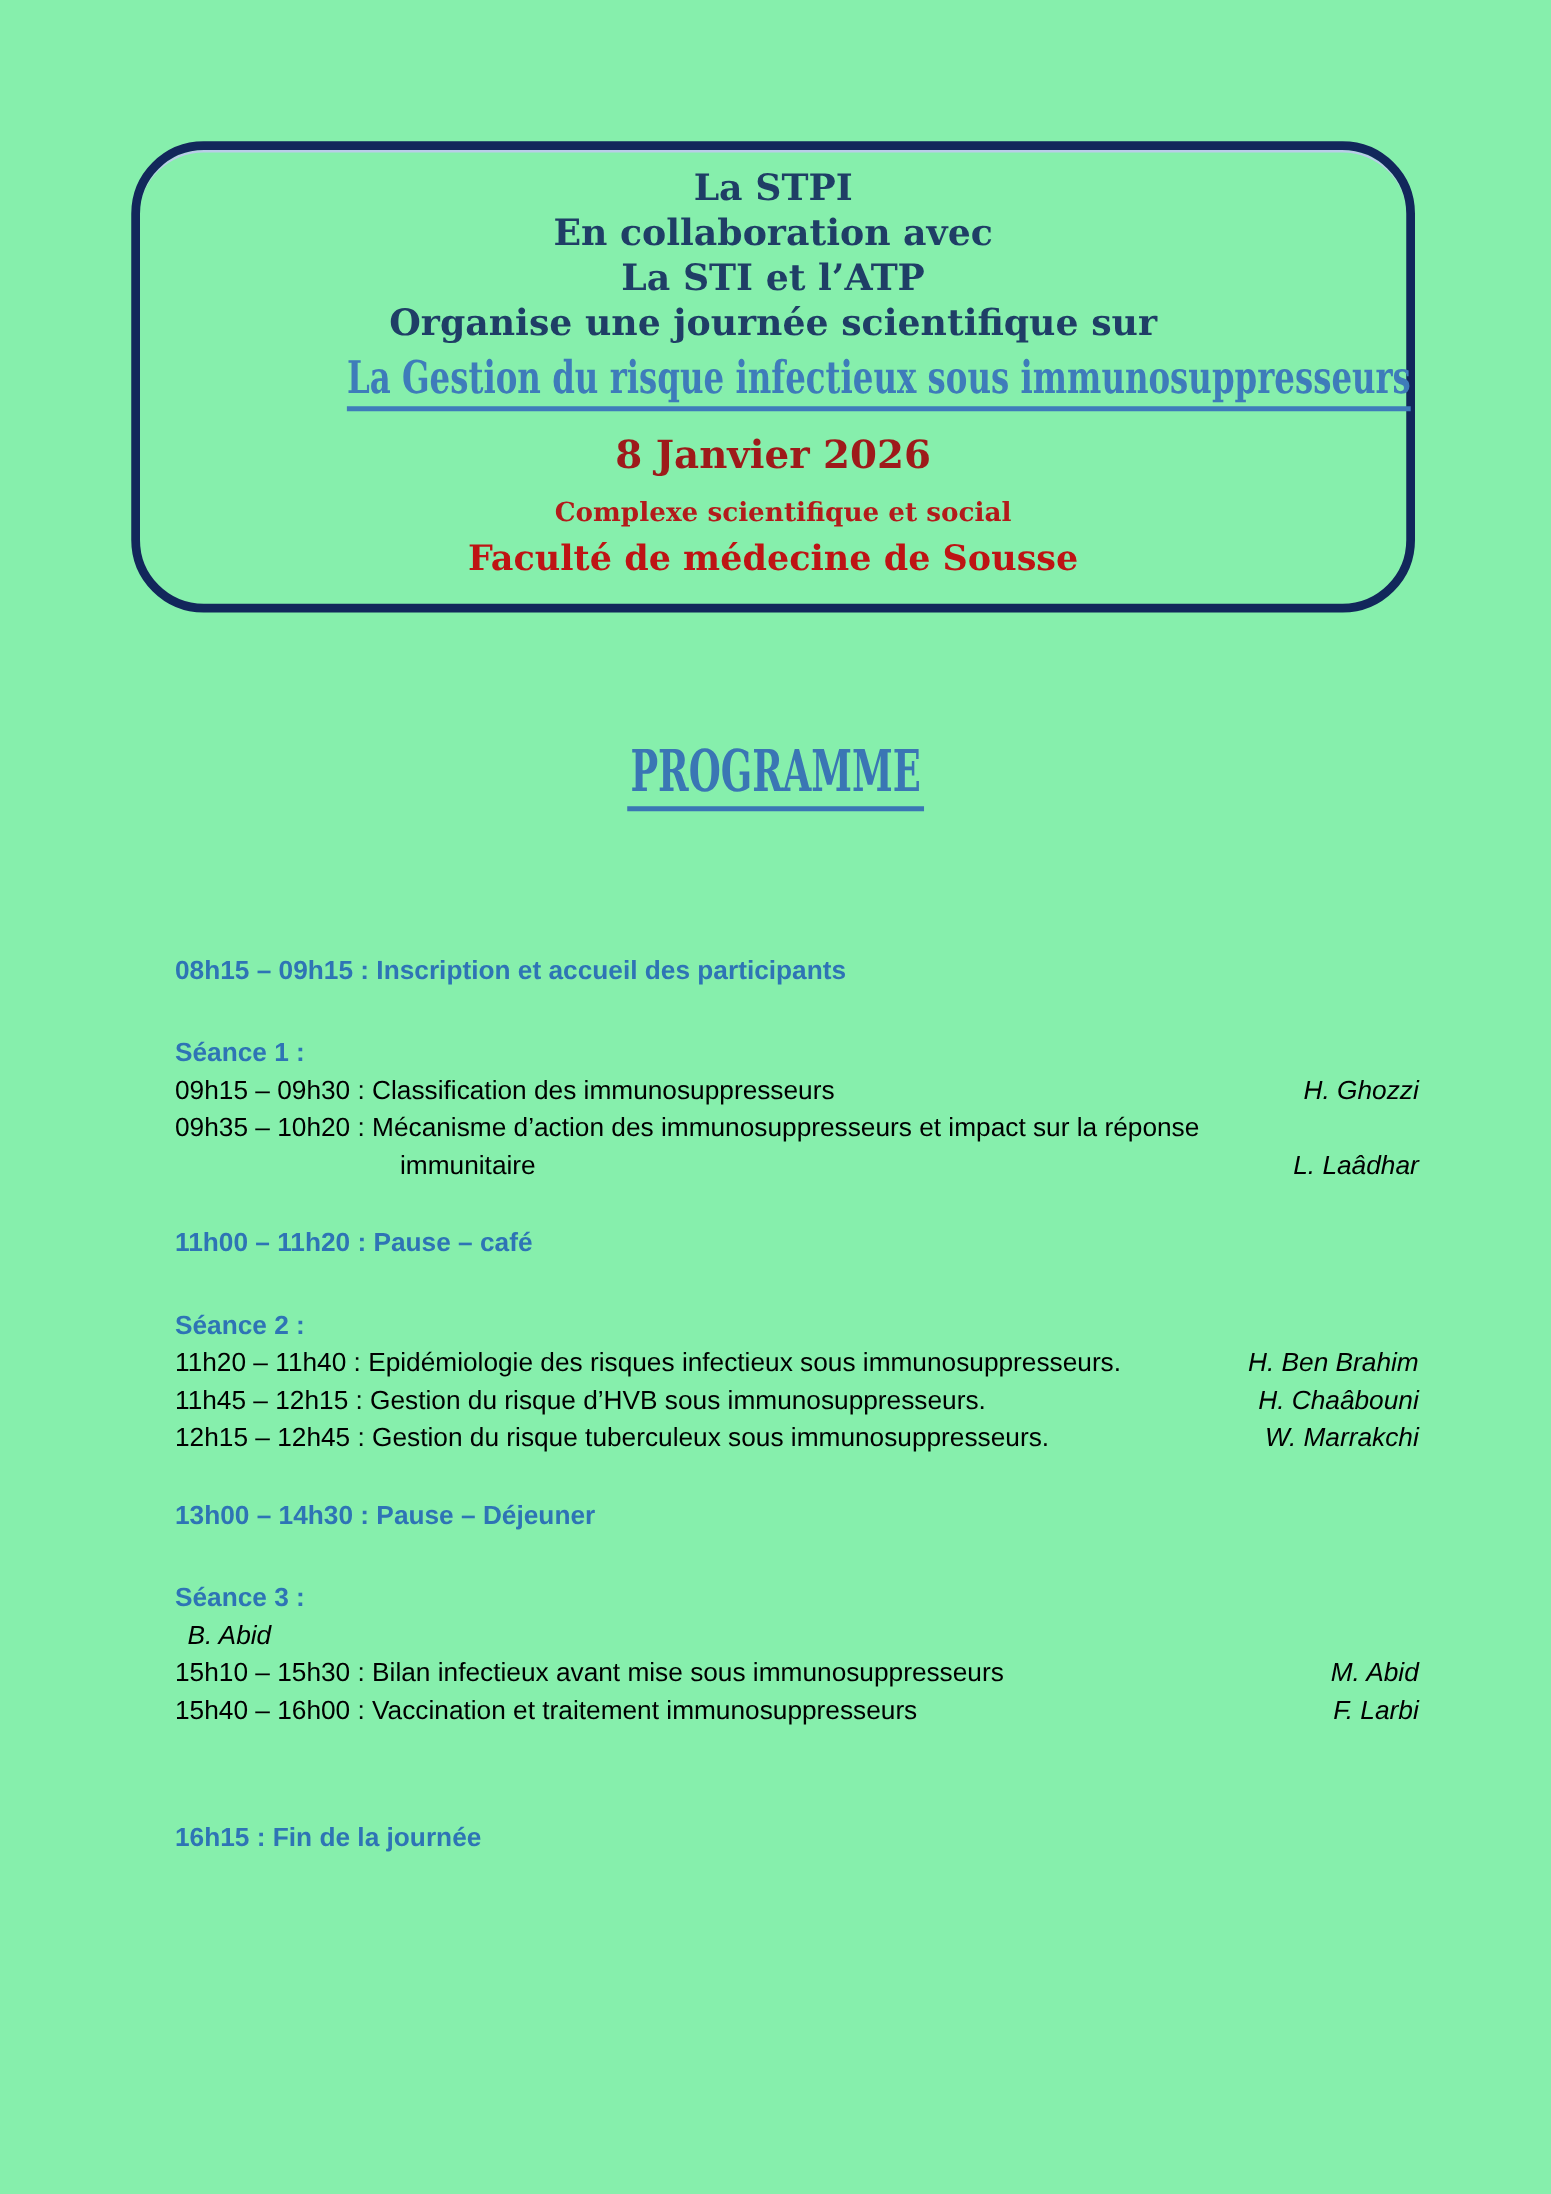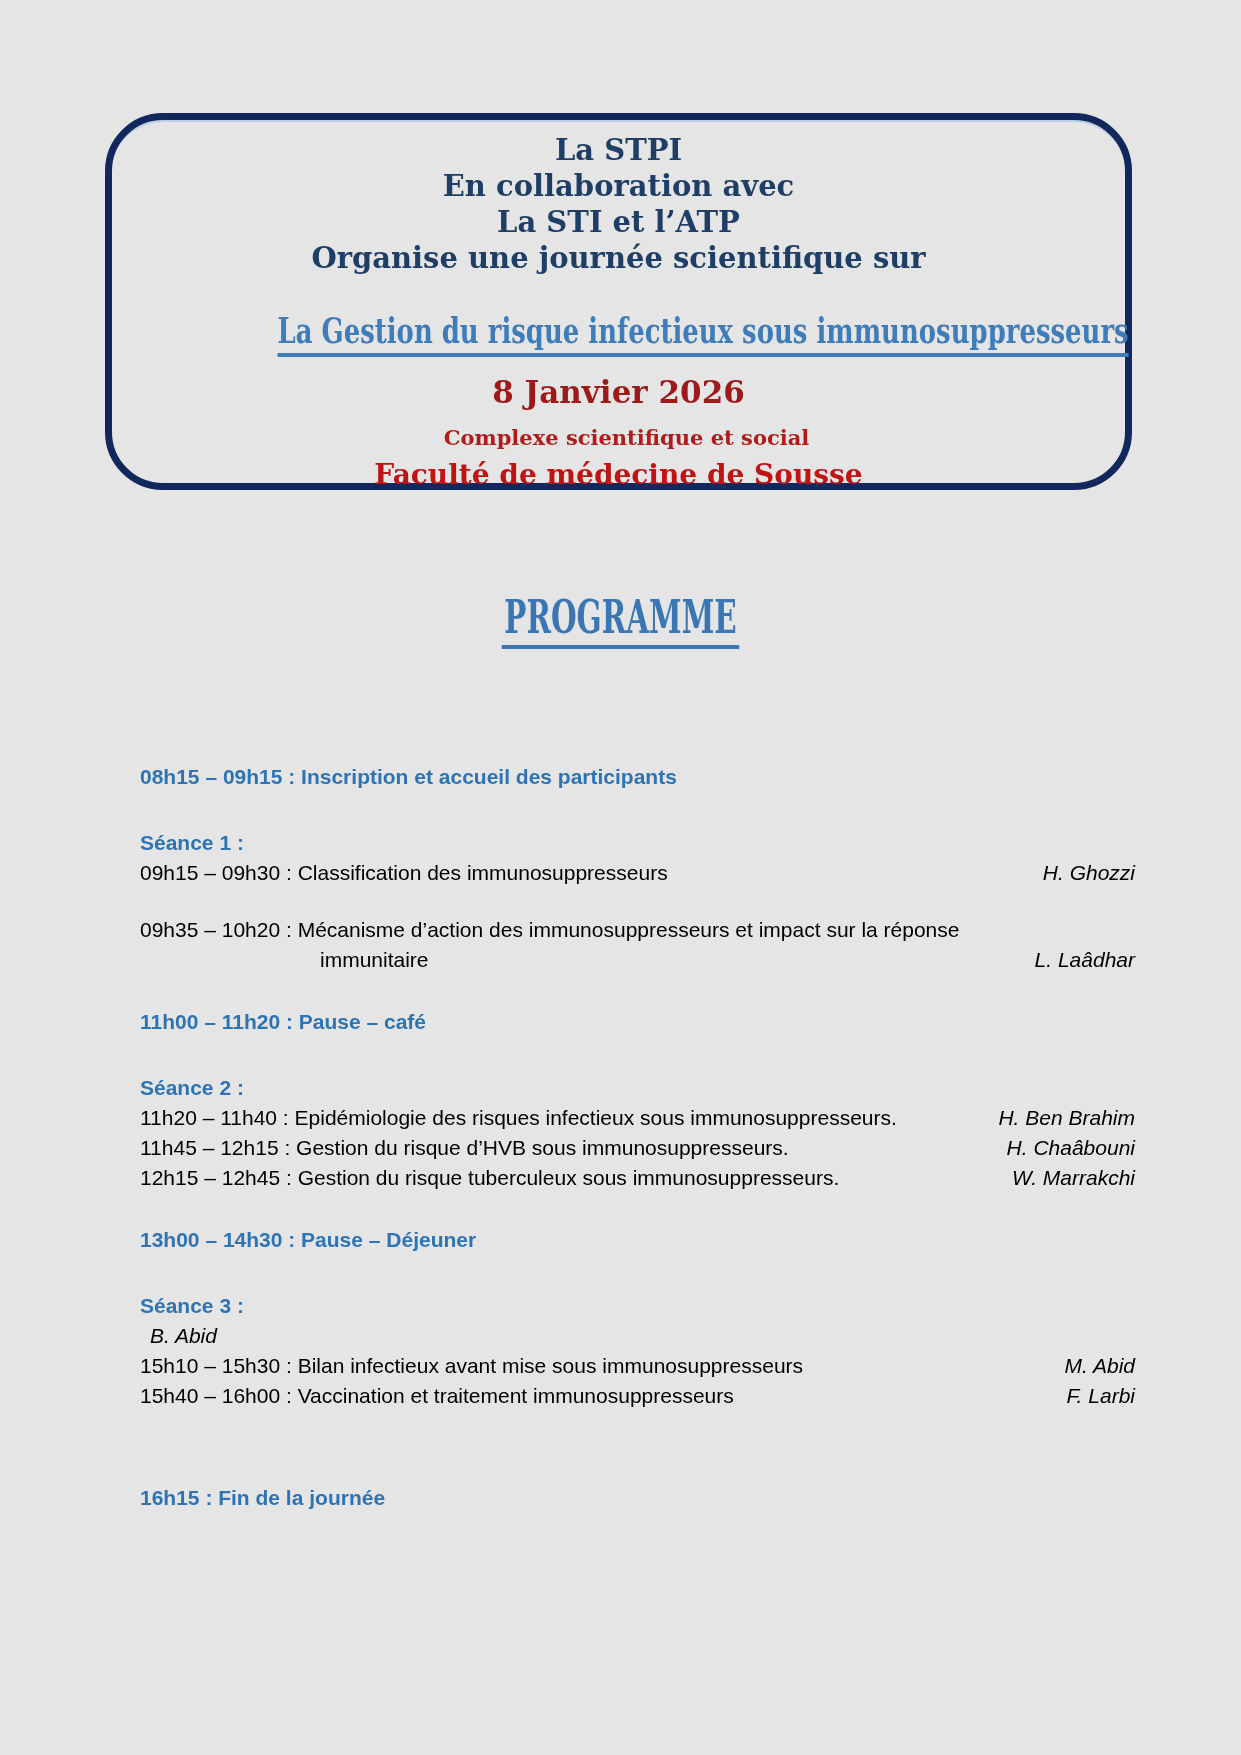--- a/index.html
+++ b/index.html
@@ -2,21 +2,21 @@
 <html><head>
 <meta charset="utf-8">
 <style>
   * { margin: 0; padding: 0; box-sizing: border-box; }
   html, body { background: #ffffff; }
   .page {
     position: relative;
     width: 1241px;
     height: 1755px;
     margin: 0 auto;
-    background: #e5e5e5;
+    background: #86efac;
     font-family: "Liberation Sans", sans-serif;
     overflow: hidden;
   }
 
   
   .banner {
     position: absolute;
     left: 105px;
     top: 113px;
     width: 1027px;
@@ -27,21 +27,21 @@
     text-align: center;
     font-family: "DejaVu Serif", "Liberation Serif", serif;
   }
   .banner-line {
     font-size: 29px;
     line-height: 36px;
     font-weight: bold;
     color: #1f3e66;
   }
   .banner-lines { padding-top: 12px; }
-  .banner-title-wrap { margin-top: 32px; }
+  .banner-title-wrap { margin-top: 4px; }
   .banner-title {
     display: inline-block;
     font-size: 36px;
     line-height: 44px;
     font-weight: bold;
     color: #3e7cba;
     border-bottom: 4px solid #3e7cba;
     padding-bottom: 1px;
     transform: scaleX(0.72);
     transform-origin: center;
@@ -116,21 +116,21 @@
     font-weight: bold;
     margin-top: 32px;
   }
   .closing-line { margin-top: 72px; }
   .item-row {
     display: flex;
     justify-content: space-between;
     align-items: flex-end;
   }
   .item-left { white-space: nowrap; }
-  .item-left-multi { white-space: normal; margin-top: 27px; }
+  .item-left-multi { white-space: normal; }
   .item-line2 { padding-left: 180px; }
   .speaker {
     font-style: italic;
     white-space: nowrap;
     padding-left: 10px;
   }
 </style>
 </head>
 <body>
 

